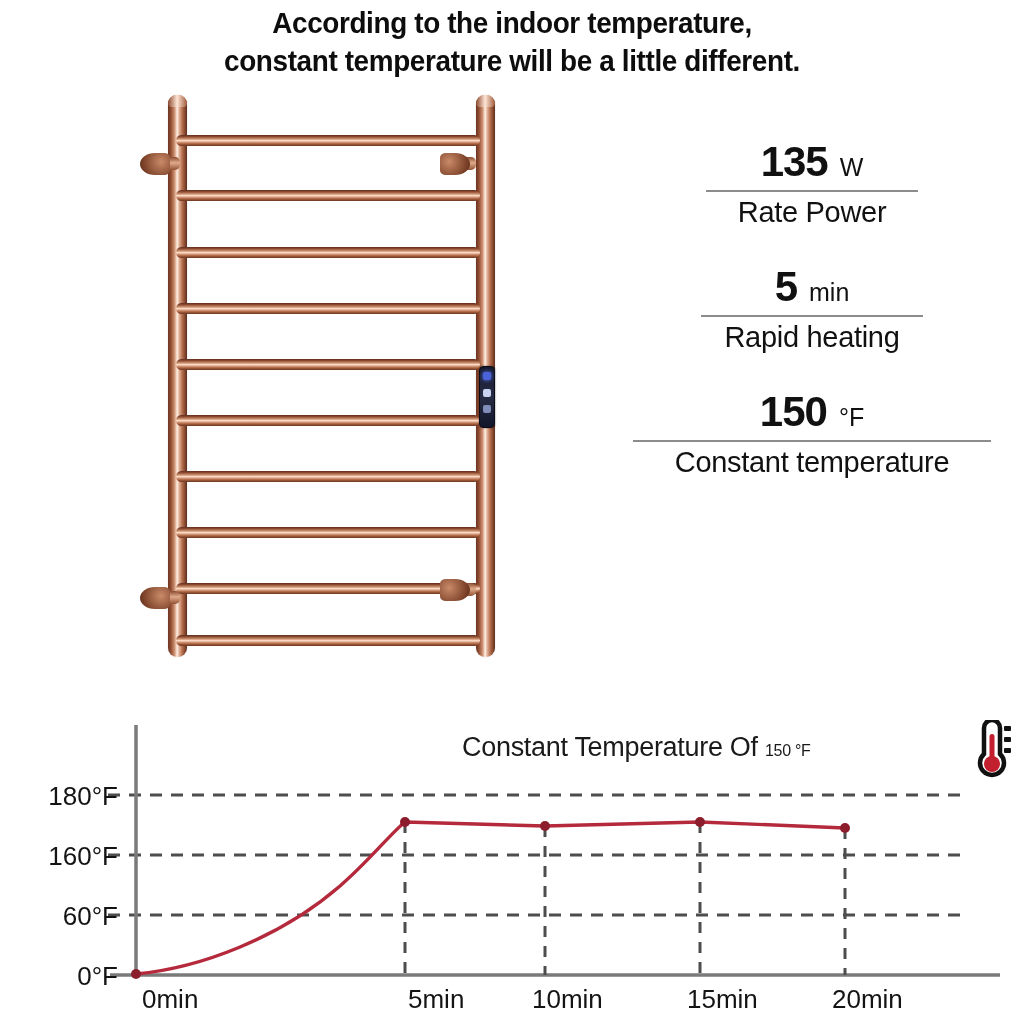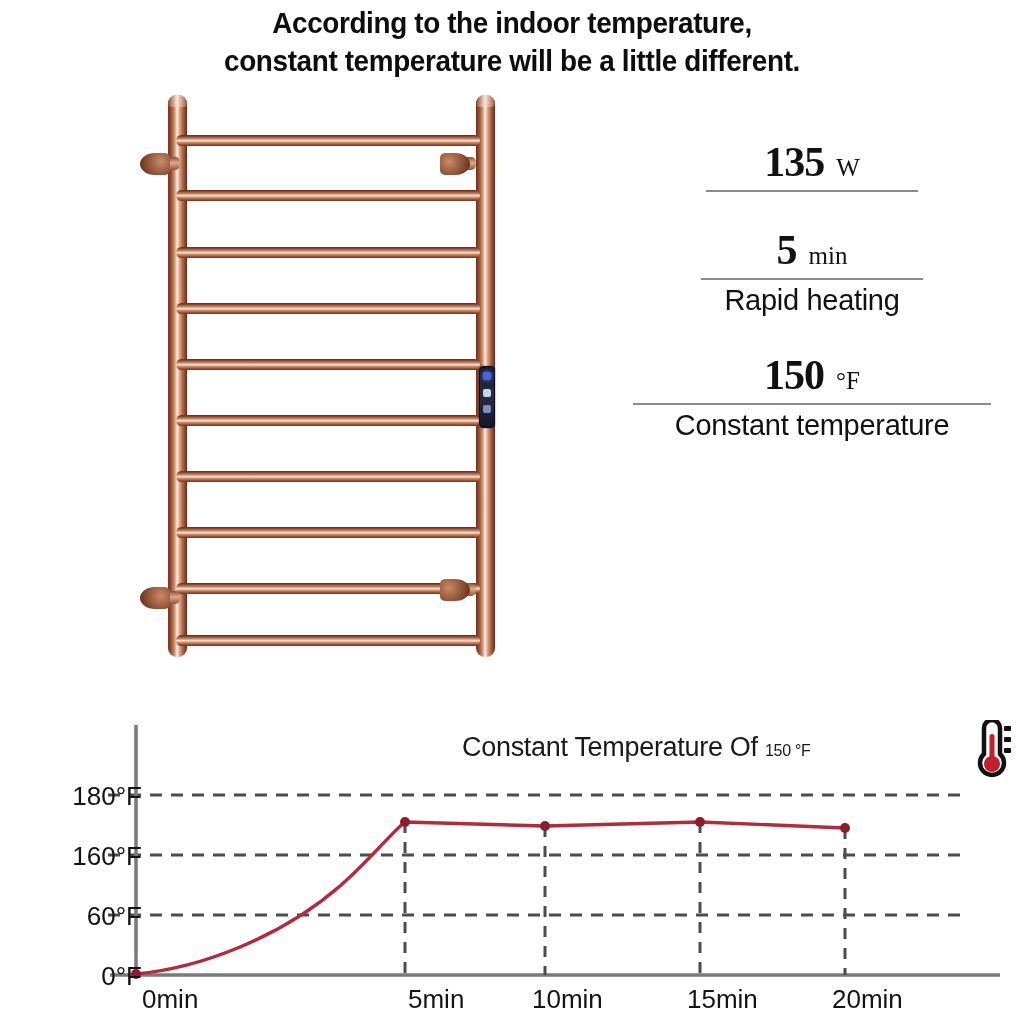--- a/index.html
+++ b/index.html
@@ -37,41 +37,41 @@
          border:1px solid #0a0c18;box-shadow:0 0 2px rgba(0,0,0,.5);}
   #panel .led{position:absolute;left:3px;width:8px;height:8px;border-radius:2px;}
   #panel .led.a{top:5px;background:#4a63d8;box-shadow:0 0 4px #5c78ff;}
   #panel .led.b{top:22px;background:#c9d2ee;}
   #panel .led.c{top:38px;background:#7f8db8;}
 
   
   #specs{position:absolute;left:600px;top:140px;width:424px;}
   .spec{margin-bottom:36px;text-align:center;}
   .spec .vrow{display:flex;align-items:baseline;justify-content:center;gap:12px;
-              line-height:1.05;font-family:Liberation Serif, serif;}
+              line-height:1.05;}
   .spec .val{font-size:42px;font-weight:bold;letter-spacing:-1px;}
   .spec .unit{font-size:25px;font-weight:normal;}
   .spec .rule{height:2px;background:#8c8c8c;margin:6px auto 4px;}
   .spec .lbl{font-size:29px;letter-spacing:-0.3px;}
   #spec-power .rule{width:212px;}
   #spec-rapid .rule{width:222px;}
   #spec-const .rule{width:358px;}
 
   
   #chart{position:absolute;left:0;top:700px;width:1024px;height:320px;}
   #chart-title{position:absolute;left:462px;top:32px;white-space:nowrap;
                font-size:27px;letter-spacing:-0.3px;color:#1a1a1a;}
   #chart-title .big{font-size:27px;}
   #chart-title .small{font-size:16px;}
   #thermo{position:absolute;left:968px;top:20px;width:44px;height:62px;}
   #plot{position:absolute;left:0;top:0;width:1024px;height:320px;}
   .ylab{position:absolute;right:0;font-size:26px;text-align:right;
         white-space:nowrap;color:#141414;}
   .xlab{position:absolute;font-size:26px;white-space:nowrap;color:#141414;margin-left:32px;}
-  #ylabs{position:absolute;left:0;top:0;width:118px;height:320px;padding-left:24px;}
+  #ylabs{position:absolute;left:0;top:0;width:118px;height:320px;}
   #xlabs{position:absolute;left:0;top:0;width:1024px;height:320px;}
 </style>
 </head>
 <body>
 
 <div id="headline">
   <span class="l">According to the indoor temperature,</span>
   <span class="l">constant temperature will be a little different.</span>
 </div>
 
@@ -110,20 +110,21 @@
 </div>
 
 <div id="specs">
 
   <div class="spec" id="spec-power">
     <div class="vrow">
       <span class="val">135</span>
       <span class="unit">W</span>
     </div>
     <div class="rule"></div>
+    <div class="lbl">Rate Power</div>
   </div>
 
   <div class="spec" id="spec-rapid">
     <div class="vrow">
       <span class="val">5</span>
       <span class="unit">min</span>
     </div>
     <div class="rule"></div>
     <div class="lbl">Rapid heating</div>
   </div>

